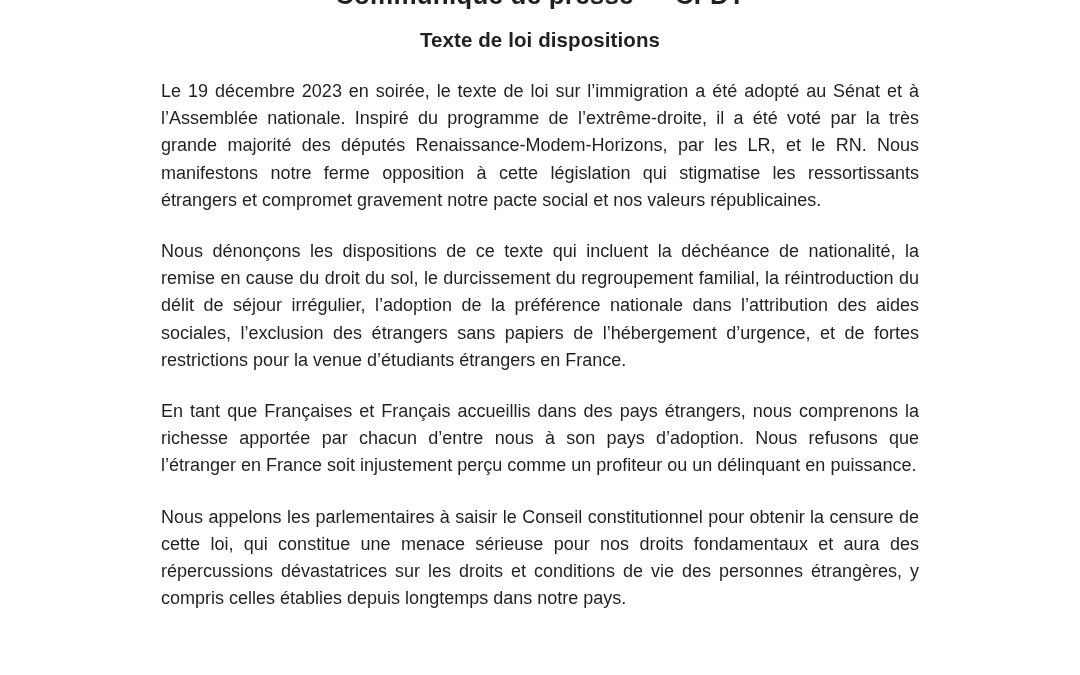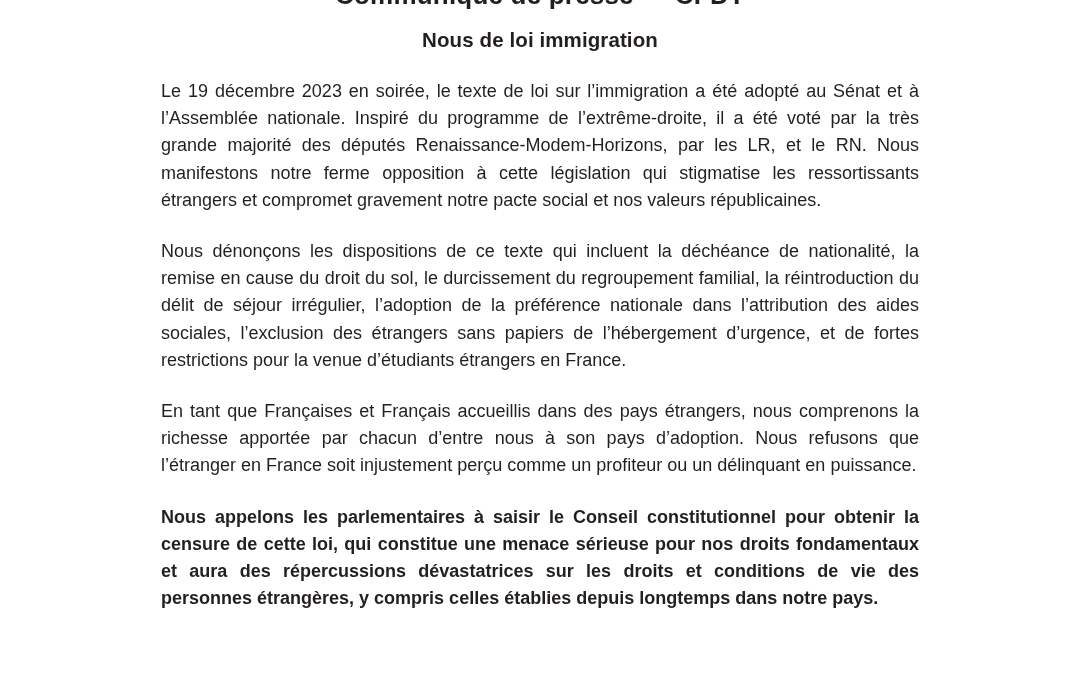--- a/index.html
+++ b/index.html
@@ -57,33 +57,32 @@
     margin: 0 0 24px 0;
     font-size: 18px;
     line-height: 27.2px;
     text-align: justify;
     text-justify: inter-word;
     color: #231f20;
     hyphens: none;
   }
   p.para:last-child {
     margin-bottom: 0;
-    font-weight: bold;
   }
 </style>
 </head>
 <body>
 
 <div class="page">
 
   <div class="doc-header">
     <div class="clipped-title">
       <span>Communiqué de presse — CFDT</span>
     </div>
-    <h2 class="subtitle">Nous de loi immigration</h2>
+    <h2 class="subtitle">Texte de loi dispositions</h2>
   </div>
 
   <div class="body-wrap">
     <p class="para">Le 19 décembre 2023 en soirée, le texte de loi sur l’immigration a été adopté au Sénat et à l’Assemblée nationale. Inspiré du programme de l’extrême-droite, il a été voté par la très grande majorité des députés Renaissance-Modem-Horizons, par les LR, et le RN. Nous manifestons notre ferme opposition à cette législation qui stigmatise les ressortissants étrangers et compromet gravement notre pacte social et nos valeurs républicaines.</p>
     <p class="para">Nous dénonçons les dispositions de ce texte qui incluent la déchéance de nationalité, la remise en cause du droit du sol, le durcissement du regroupement familial, la réintroduction du délit de séjour irrégulier, l’adoption de la préférence nationale dans l’attribution des aides sociales, l’exclusion des étrangers sans papiers de l’hébergement d’urgence, et de fortes restrictions pour la venue d’étudiants étrangers en France.</p>
     <p class="para">En tant que Françaises et Français accueillis dans des pays étrangers, nous comprenons la richesse apportée par chacun d’entre nous à son pays d’adoption. Nous refusons que l’étranger en France soit injustement perçu comme un profiteur ou un délinquant en puissance.</p>
     <p class="para">Nous appelons les parlementaires à saisir le Conseil constitutionnel pour obtenir la censure de cette loi, qui constitue une menace sérieuse pour nos droits fondamentaux et aura des répercussions dévastatrices sur les droits et conditions de vie des personnes étrangères, y compris celles établies depuis longtemps dans notre pays.</p>
   </div>
 
 </div>

